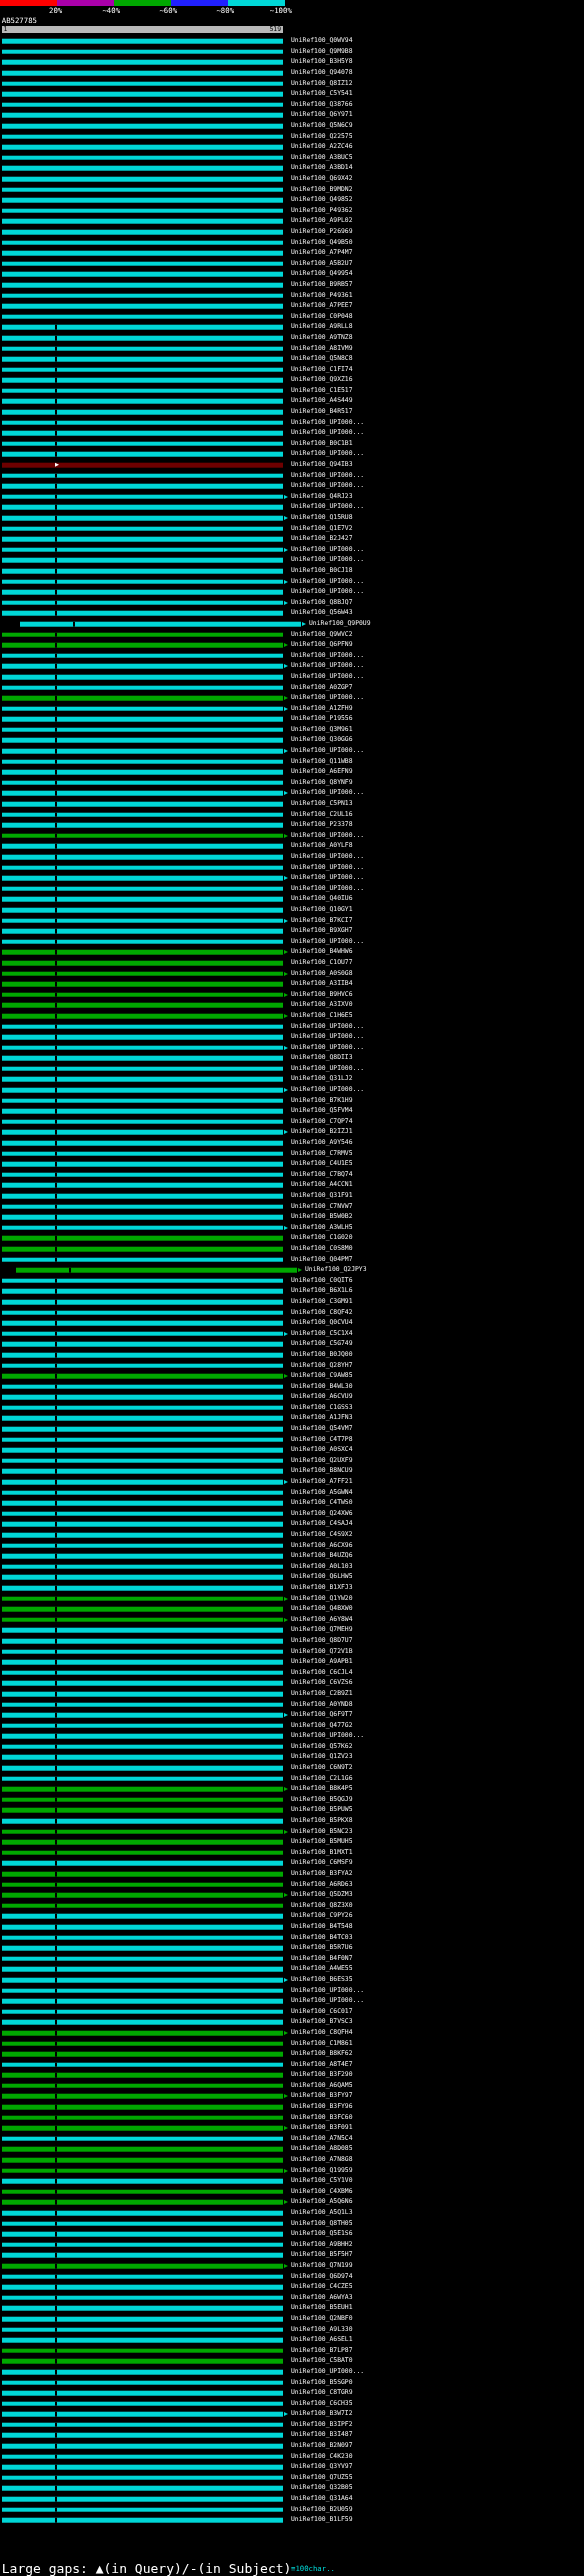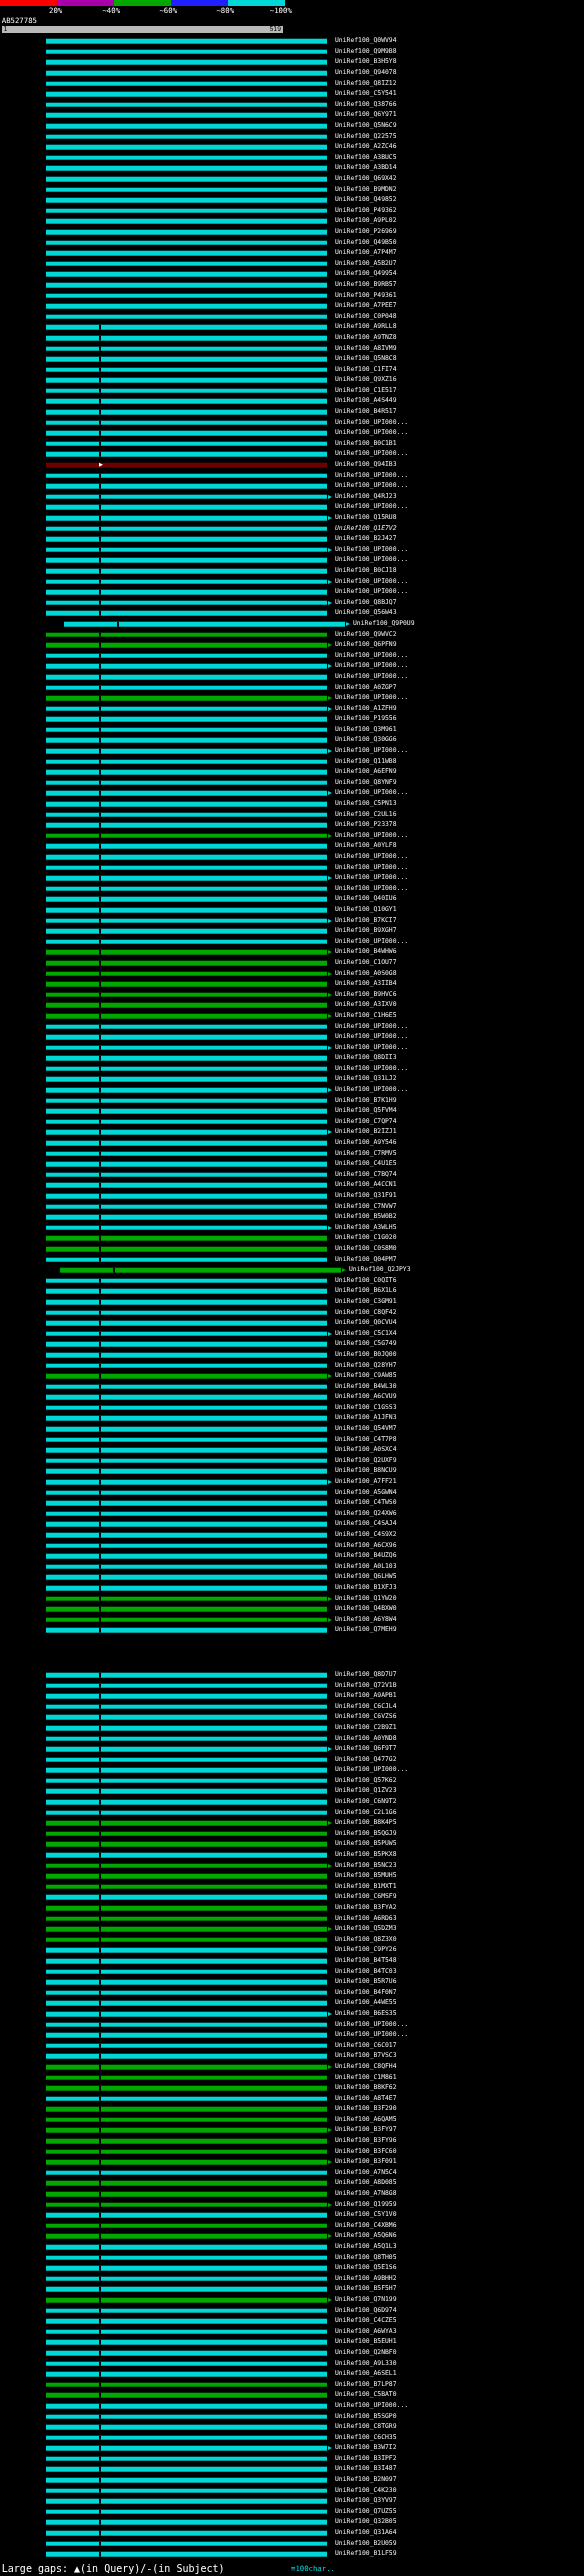--- a/index.html
+++ b/index.html
@@ -9,32 +9,32 @@
   .keybar{position:absolute;top:0;left:0;width:285px;height:6.4px;display:flex;}
   .keybar .seg{flex:1 1 0;height:6.4px;}
   .keylabels{position:absolute;top:6.4px;left:0;width:585px;height:9.1px;}
   .keylabels span{position:absolute;top:0;font-size:7.3px;line-height:9.1px;color:#fff;transform:translateX(-60%);white-space:nowrap;}
   
   .queryid{position:absolute;top:15.5px;left:1.8px;font-size:7.3px;line-height:9.1px;color:#fff;}
   .ruler{position:absolute;top:25.6px;left:1.8px;width:281px;height:7.3px;background:#b9b9b9;}
   .ruler .rs{position:absolute;left:1.8px;top:0;font-size:6.4px;line-height:7.3px;color:#000;}
   .ruler .re{position:absolute;right:1.8px;top:0;font-size:6.4px;line-height:7.3px;color:#000;}
   
-  #rows{position:absolute;top:36px;left:0;right:0;bottom:14.6px;padding-left:44px;}
+  #rows{position:absolute;top:36px;left:0;right:0;bottom:14.6px;}
   .row{position:relative;width:585px;}
   .bar{position:absolute;left:1.8px;top:50%;transform:translateY(-50%);height:4.6px;width:281px;}
   .gap{position:absolute;left:19%;top:0;bottom:0;width:1.8px;background:#000;}
   .mark{position:absolute;top:50%;transform:translateY(-50%);width:0;height:0;
         border-top:2.7px solid transparent;border-bottom:2.7px solid transparent;border-left:4.6px solid #fff;}
   .arrow{position:absolute;left:284px;top:50%;transform:translateY(-50%);width:0;height:0;
          border-top:2.7px solid transparent;border-bottom:2.7px solid transparent;border-left:4.6px solid #00d7d7;}
   .lbl{position:absolute;left:291px;top:50%;transform:translateY(-50%);
        font-size:6.4px;line-height:7.3px;color:#efefef;white-space:nowrap;letter-spacing:0;}
   
-  .footer-left{position:absolute;left:1.8px;bottom:2.7px;font-size:10px;line-height:9.1px;color:#fff;white-space:nowrap;}
+  .footer-left{position:absolute;left:1.8px;bottom:2.7px;font-size:13px;line-height:9.1px;color:#fff;white-space:nowrap;}
   .footer-right{position:absolute;left:291px;bottom:2.7px;font-size:7.3px;line-height:9.1px;color:#00d7d7;white-space:nowrap;}
 </style>
 </head>
 <body>
 
 <div class="screen">
   <div class="keybar" id="keybar">
       <div class="seg" style="background: rgb(255, 0, 0);"></div>
       <div class="seg" style="background: rgb(170, 0, 170);"></div>
       <div class="seg" style="background: rgb(0, 168, 0);"></div>
@@ -271,21 +271,21 @@
         </div>
         <div class="lbl">UniRef100_UPI000...</div>
       </div>
       <div class="row" style="height: 10.6px;">
         <div class="bar" style="background: rgb(0, 215, 215);">
           <div class="gap"></div>
         </div>
         <div class="arrow" style="border-left-color: rgb(0, 215, 215);"></div>
         <div class="lbl">UniRef100_Q15RU8</div>
       </div>
-      <div class="row" style="height: 10.6px; font-style: italic;">
+      <div class="row" style="height: 10.6px;">
         <div class="bar" style="background: rgb(0, 215, 215);">
           <div class="gap"></div>
         </div>
         <div class="lbl">UniRef100_Q1E7V2</div>
       </div>
       <div class="row" style="height: 10.6px;">
         <div class="bar" style="background: rgb(0, 215, 215);">
           <div class="gap"></div>
         </div>
         <div class="lbl">UniRef100_B2J427</div>
@@ -928,21 +928,21 @@
         </div>
         <div class="arrow" style="border-left-color: rgb(0, 168, 0);"></div>
         <div class="lbl">UniRef100_A6Y8W4</div>
       </div>
       <div class="row" style="height: 10.6px;">
         <div class="bar" style="background: rgb(0, 215, 215);">
           <div class="gap"></div>
         </div>
         <div class="lbl">UniRef100_Q7MEH9</div>
       </div>
-      <div class="row" style="height: 10.6px; margin-top: 34px;">
+      <div class="row" style="height: 10.6px;">
         <div class="bar" style="background: rgb(0, 215, 215);">
           <div class="gap"></div>
         </div>
         <div class="lbl">UniRef100_Q8D7U7</div>
       </div>
       <div class="row" style="height: 10.6px;">
         <div class="bar" style="background: rgb(0, 215, 215);">
           <div class="gap"></div>
         </div>
         <div class="lbl">UniRef100_Q72V1B</div>

